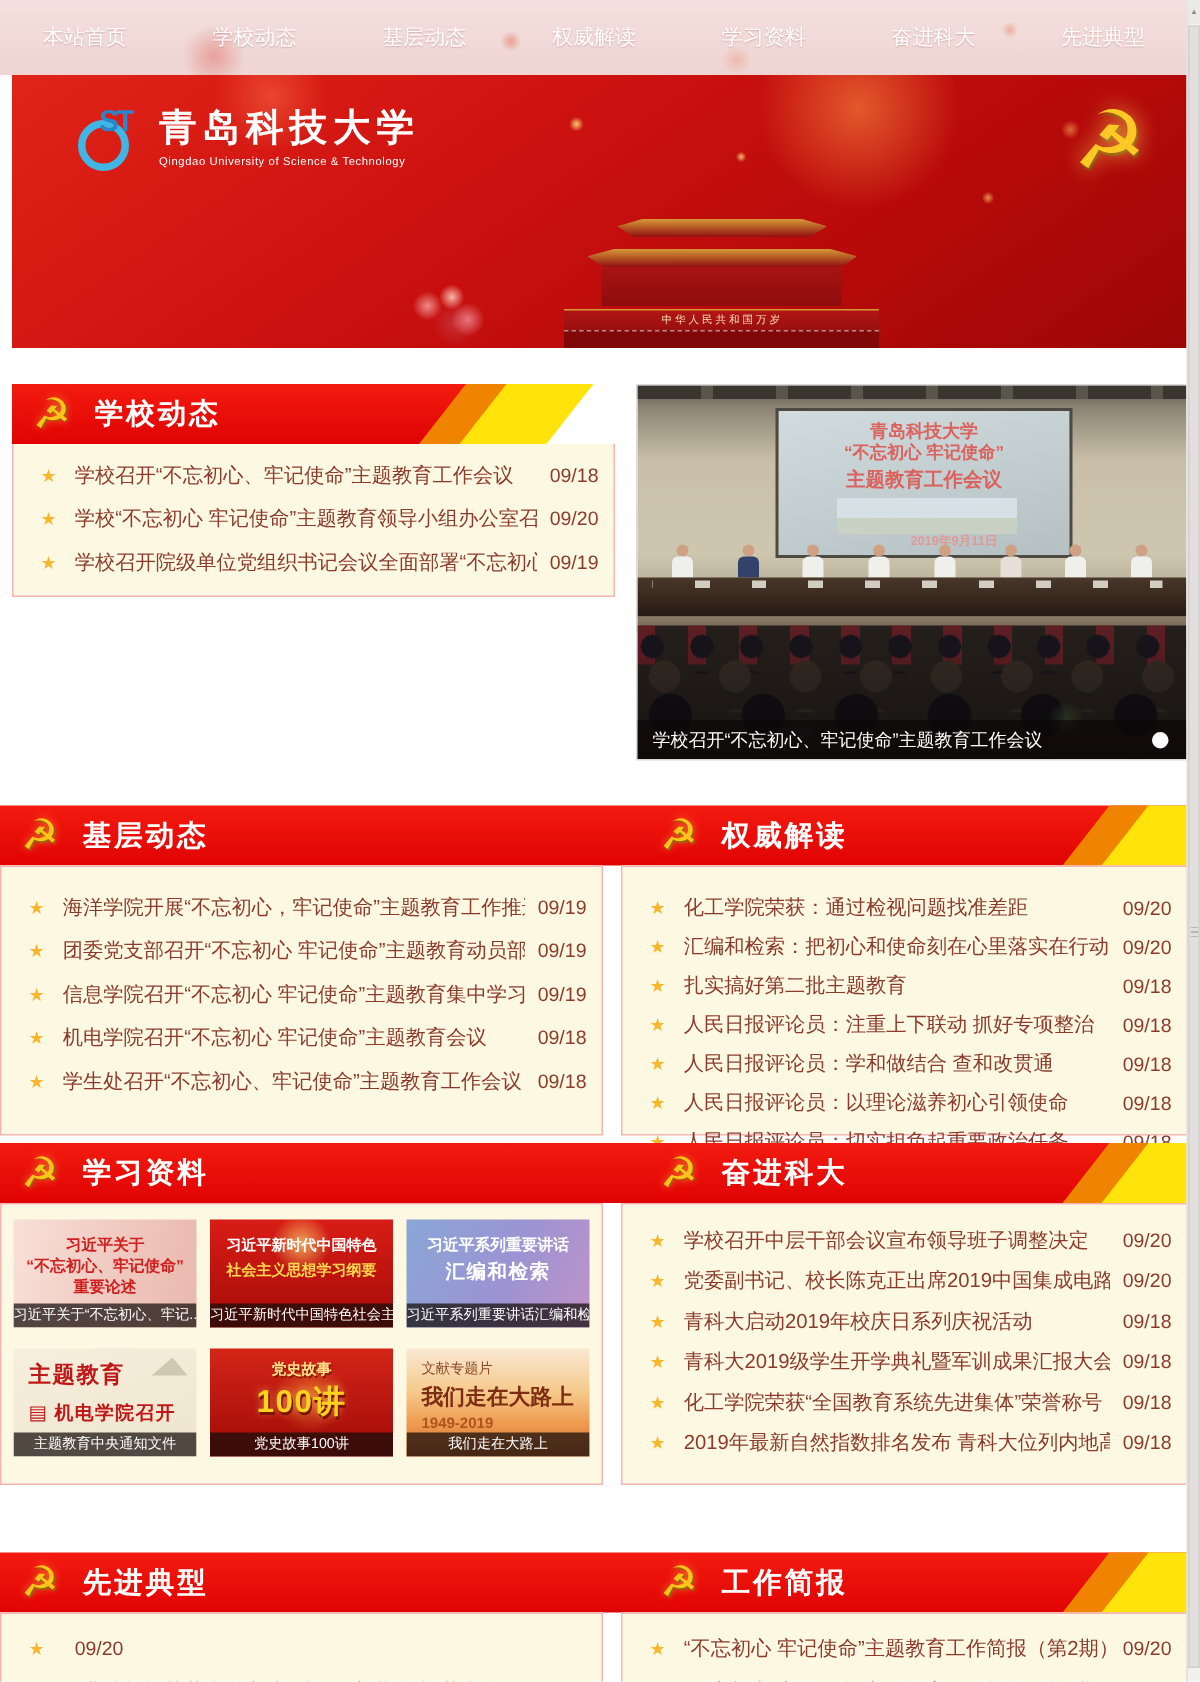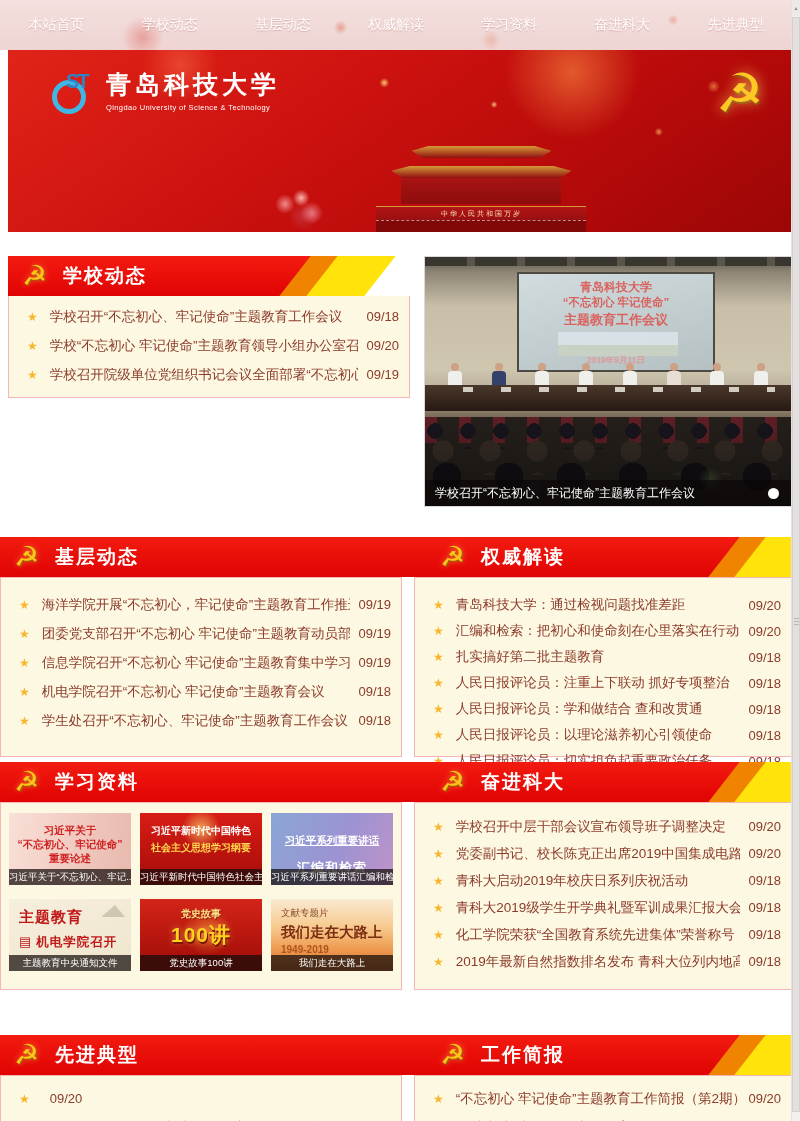--- a/index.html
+++ b/index.html
@@ -83,21 +83,21 @@
   .photo{position:absolute;left:424px;top:256px;width:366px;height:249px;overflow:hidden;border:1px solid #d9d9d9;
     background:linear-gradient(180deg,#57524a 0%,#8d8574 6%,#c9bfa9 20%,#cfc6b0 45%,#a99f8a 60%);}
   .photo .ceil{position:absolute;left:0;top:0;width:100%;height:9px;
     background:repeating-linear-gradient(90deg,#39362f 0 42px,#5a554b 42px 50px);}
   .screen{position:absolute;left:92px;top:15px;width:198px;height:100px;border:2px solid #4d4a44;
     background:linear-gradient(165deg,#d2dcde,#b4c0c2);display:flex;flex-direction:column;align-items:center;padding-top:5px;box-sizing:border-box;}
   .screen div{color:#d9635f;font-weight:bold;line-height:1.35;}
   .screen div:nth-child(1){font-size:12px;}
   .screen div:nth-child(2){font-size:11.5px;}
   .screen div:nth-child(3){font-size:13px;}
-  .screen div:nth-child(4){font-size:8.5px;color:#e09a96;position:absolute;bottom:4px;left:0;width:100%;text-align:center;}
+  .screen div:nth-child(4){font-size:8.5px;color:#e09a96;position:absolute;bottom:4px;left:0;width:100%;text-align:center;padding-left:20px;}
   .screen::after{content:"";position:absolute;left:39px;bottom:14px;width:120px;height:24px;
     background:linear-gradient(#d9e4ea 0 55%,#c9d2c2 55%);opacity:.9;}
   .panelists{position:absolute;left:8px;top:106px;width:350px;height:22px;display:flex;justify-content:space-around;}
   .person{position:relative;width:14px;height:22px;}
   .person::before{content:"";position:absolute;left:3px;top:0;width:8px;height:8px;border-radius:50%;background:#cfa184;}
   .person::after{content:"";position:absolute;left:0;top:8px;width:14px;height:14px;border-radius:4px 4px 0 0;background:#efefec;}
   .person:nth-child(2)::after{background:#33416b;}
   .person:nth-child(6)::after{background:#e7ded6;}
   .ptable{position:absolute;left:0;top:128px;width:100%;height:26px;background:linear-gradient(#4a372b,#271a12);}
   .ptable::before{content:"";position:absolute;left:10px;top:2px;width:340px;height:5px;opacity:.85;
@@ -125,21 +125,21 @@
   .card .cap{position:absolute;left:0;bottom:0;width:100%;height:16px;background:rgba(20,12,10,.72);
     color:#fff;font-size:9.5px;line-height:16px;text-align:center;white-space:nowrap;overflow:hidden;}
   .card div.ln{white-space:nowrap;line-height:1.35;}
   .card.pink{background:linear-gradient(100deg,#f8e0d8 0%,#f0c9bf 55%,#e9b8ad 100%);}
   .card.pink .ln{color:#cf1f1f;font-weight:bold;font-size:10.5px;}
   .card.pink .ln:nth-child(1){margin-top:2px;}
   .card.redgold{background:radial-gradient(circle 26px at 50% 22%, rgba(250,210,110,.75), transparent 75%),linear-gradient(#d81d15,#a50b08);}
   .card.redgold .ln{font-weight:bold;font-size:10px;color:#fff;margin-top:3px;}
   .card.redgold .ln:nth-child(2){color:#ffd84d;}
   .card.blue{background:linear-gradient(115deg,#8aa6d6 0%,#9c93d2 55%,#c093c8 100%);}
-  .card.blue .ln{color:#fff;font-weight:bold;font-size:10.5px;margin-top:12px;text-decoration:underline;}
+  .card.blue .ln{color:#fff;font-weight:bold;font-size:10.5px;margin-top:2px;}
   .card.blue .ln:nth-child(2){font-size:13px;letter-spacing:1px;}
   .card.paper{background:linear-gradient(160deg,#f6efdd,#efe5cd);align-items:flex-start;padding-left:10px;}
   .card.paper .ln{color:#c01818;font-weight:bold;font-size:15px;letter-spacing:1px;}
   .card.paper .ln:nth-child(2){font-size:12.5px;margin-top:6px;}
   .card.paper .ln:nth-child(2)::before{content:"▤";color:#c01818;margin-right:4px;font-size:13px;}
   .card.paper::after{content:"";position:absolute;right:6px;top:6px;border-left:14px solid transparent;
     border-right:10px solid transparent;border-bottom:12px solid #cfc7b2;}
   .card.history{background:radial-gradient(circle 30px at 55% 45%, rgba(255,170,60,.5), transparent 80%),linear-gradient(#d42518,#9e0a06);}
   .card.history .ln:nth-child(1){color:#ffe08a;font-weight:bold;font-size:10px;text-shadow:1px 1px 0 #8a1a00;}
   .card.history .ln:nth-child(2){color:#ffd21e;font-weight:bold;font-size:21px;letter-spacing:1px;
@@ -295,21 +295,21 @@
         <span class="star">★</span>
         <a class="txt" href="#">学生处召开“不忘初心、牢记使命”主题教育工作会议</a>
         <span class="date">09/18</span>
       </li>
     </ul>
 </div>
 <div class="box pos-row2r">
   <ul class="news tight" style="padding-top:14px;">
       <li>
         <span class="star">★</span>
-        <a class="txt" href="#">青岛科技大学：通过检视问题找准差距</a>
+        <a class="txt" href="#">化工学院荣获：通过检视问题找准差距</a>
         <span class="date">09/20</span>
       </li>
       <li>
         <span class="star">★</span>
         <a class="txt" href="#">汇编和检索：把初心和使命刻在心里落实在行动中</a>
         <span class="date">09/20</span>
       </li>
       <li>
         <span class="star">★</span>
         <a class="txt" href="#">扎实搞好第二批主题教育</a>

